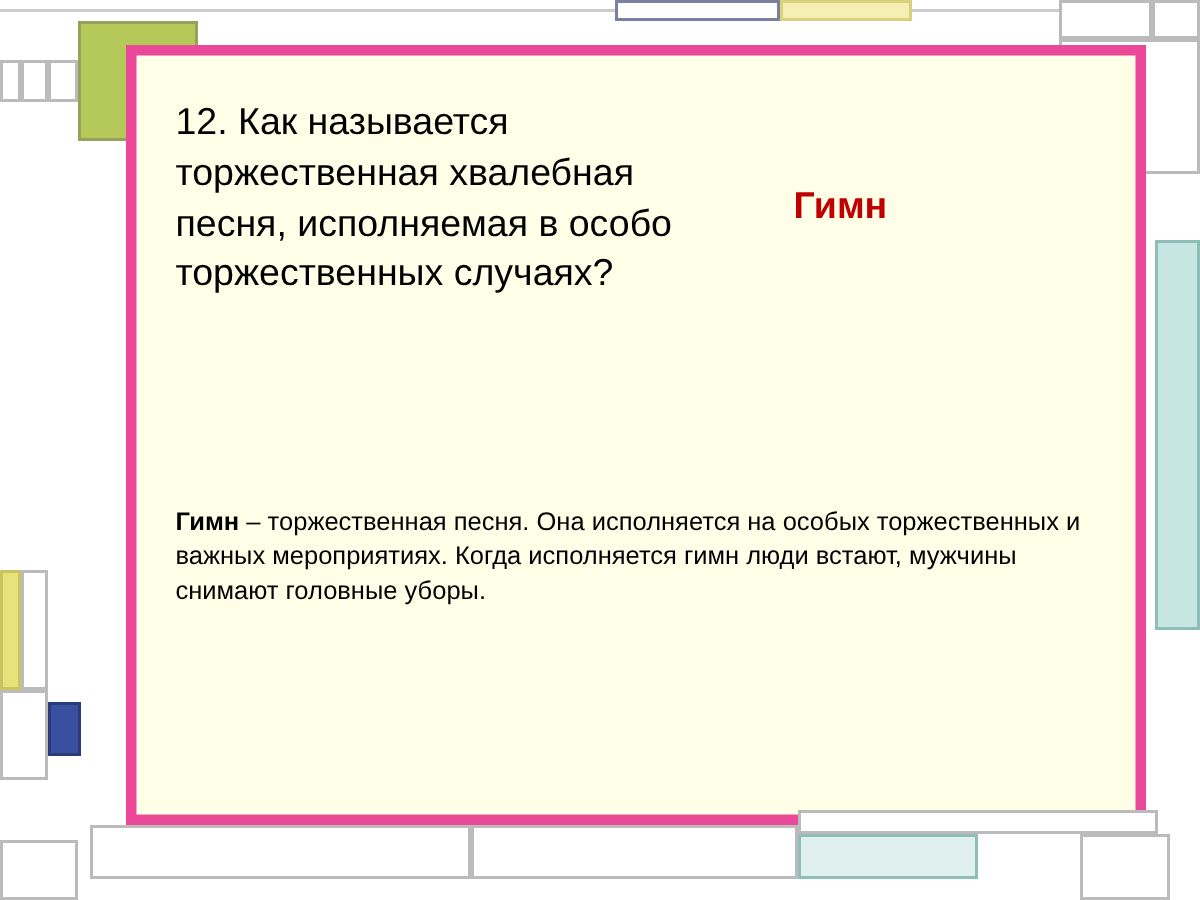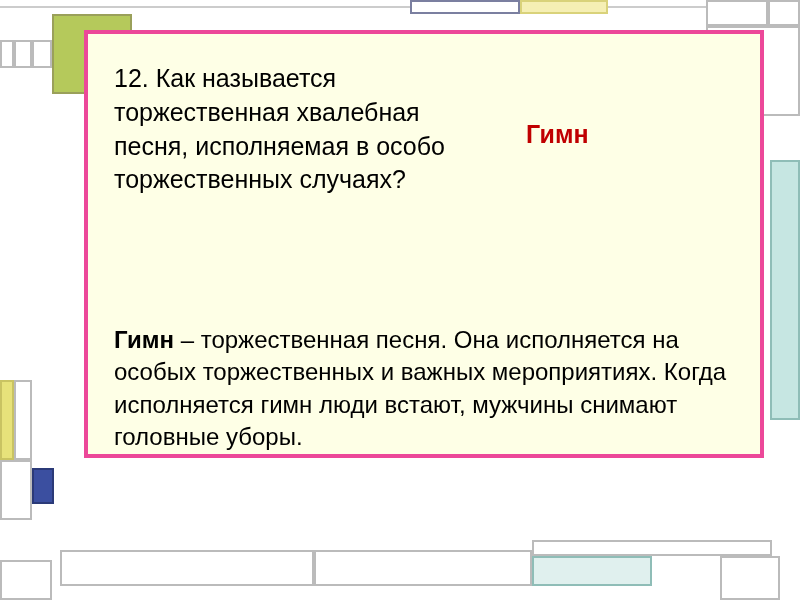--- a/index.html
+++ b/index.html
@@ -1,42 +1,42 @@
 <!DOCTYPE html>
 <html><head>
 <meta charset="utf-8">
 <style>
   * { margin: 0; padding: 0; box-sizing: border-box; }
   html, body { width: 800px; height: 600px; overflow: hidden; font-family: "Trebuchet MS", "Century Gothic", Arial, sans-serif; background: #fff; }
   .slide { position: relative; width: 800px; height: 600px; }
   .content-box {
     position: absolute;
-    left: 84px; top: 30px; width: 680px; height: 428px;
+    left: 84px; top: 30px; width: 680px; height: 520px;
     background: #feffe6;
-    border: 4px solid #ec4899;
+    border: 7px solid #ec4899;
   }
   .question {
     position: absolute;
     left: 26px; top: 28px; width: 380px;
     font-size: 25px;
     line-height: 1.35;
     color: #000;
     font-weight: 400;
   }
   .answer {
     position: absolute;
     left: 438px; top: 86px;
     font-size: 25px;
     font-weight: 700;
     color: #c00000;
   }
   .definition {
     position: absolute;
-    left: 26px; top: 290px; width: 620px;
-    font-size: 24px;
+    left: 26px; top: 300px; width: 620px;
+    font-size: 17px;
     line-height: 1.35;
     color: #000;
   }
   .definition b { font-weight: 700; }
   
   .dec { position: absolute; }
 </style>
 </head>
 <body>
 

